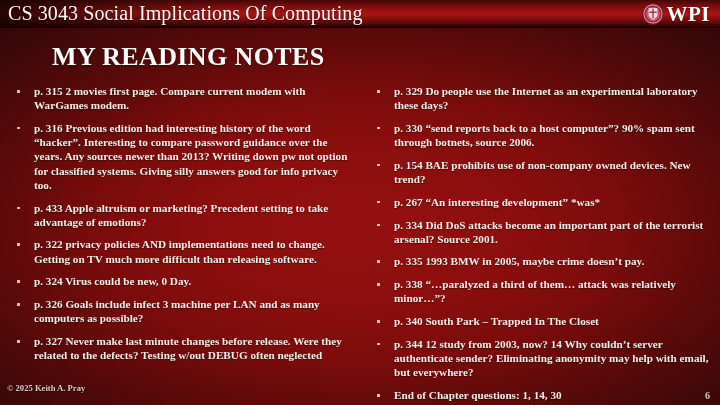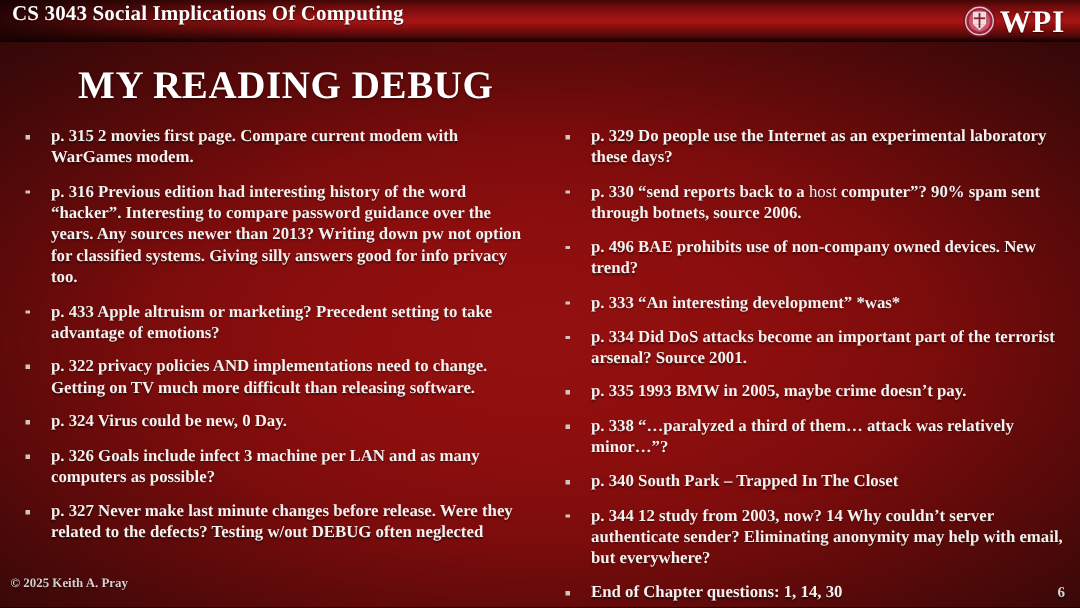--- a/index.html
+++ b/index.html
@@ -48,22 +48,22 @@
     position: absolute;
     left: 0; top: 0;
     width: 230px; height: 100%;
     background: linear-gradient(to right, rgba(20,2,2,0.85) 0%, rgba(20,2,2,0.30) 55%, rgba(20,2,2,0) 100%);
     pointer-events: none;
   }
   #header-title {
     position: absolute;
     left: 8px;
     top: 2px;
-    font-size: 14px;
-    font-weight: bold;
+    font-size: 20px;
+    font-weight: normal;
     color: #fdfdfd;
     letter-spacing: 0.1px;
     white-space: nowrap;
     text-shadow: 0 1px 1px rgba(0,0,0,0.6);
   }
 
   
   #wpi-logo {
     position: absolute;
     right: 10px;
@@ -118,21 +118,21 @@
   }
   .bullet::before {
     content: "";
     position: absolute;
     left: 5px;
     top: 6px;
     width: 2.5px;
     height: 2.5px;
     background: #cfc6c2;
   }
-  .bullet b { font-weight: normal; }
+  .bullet b { font-weight: bold; }
 
   
   #footer-copyright {
     position: absolute;
     left: 7px;
     bottom: 12px;
     font-size: 8.6px;
     font-weight: bold;
     color: #d8cfcb;
     text-shadow: 0 1px 1px rgba(0,0,0,0.6);
@@ -163,37 +163,37 @@
         <rect x="6.6" y="4.9" width="8.8" height="8.2" rx="0.5" fill="#f2dde2"></rect>
         <path d="M6.6 13.1 L11 17.2 L15.4 13.1 Z" fill="#f2dde2"></path>
         <rect x="10.4" y="5.6" width="1.2" height="10.0" fill="#8e1f31"></rect>
         <rect x="7.2" y="8.6" width="7.6" height="1.2" fill="#8e1f31"></rect>
         <circle cx="11" cy="11" r="10.4" fill="none" stroke="#6d1624" stroke-width="1"></circle>
       </svg>
       <span id="wpi-wordmark">WPI</span>
     </div>
   </div>
 
-  <div id="slide-title">MY READING DEBUG</div>
+  <div id="slide-title">MY READING NOTES</div>
 
   <div class="column" id="col-left">
     <div class="bullet">p. 315 2 movies first page. Compare current modem with WarGames modem.</div>
     <div class="bullet">p. 316 Previous edition had interesting history of the word “hacker”. Interesting to compare password guidance over the years. Any sources newer than 2013? Writing down pw not option for classified systems. Giving silly answers good for info privacy too.</div>
     <div class="bullet">p. 433 Apple altruism or marketing? Precedent setting to take advantage of emotions?</div>
     <div class="bullet">p. 322 privacy policies AND implementations need to change. Getting on TV much more difficult than releasing software.</div>
     <div class="bullet">p. 324 Virus could be new, 0 Day.</div>
     <div class="bullet">p. 326 Goals include infect 3 machine per LAN and as many computers as possible?</div>
     <div class="bullet">p. 327 Never make last minute changes before release. Were they related to the defects? Testing w/out DEBUG often neglected</div>
   </div>
 
   <div class="column" id="col-right">
     <div class="bullet">p. 329 Do people use the Internet as an experimental laboratory these days?</div>
     <div class="bullet">p. 330 “send reports back to a <b>host</b> computer”? 90% spam sent through botnets, source 2006.</div>
-    <div class="bullet">p. 496 BAE prohibits use of non-company owned devices. New trend?</div>
-    <div class="bullet">p. 333 “An interesting development” *was*</div>
+    <div class="bullet">p. 154 BAE prohibits use of non-company owned devices. New trend?</div>
+    <div class="bullet">p. 267 “An interesting development” *was*</div>
     <div class="bullet">p. 334 Did DoS attacks become an important  part of the terrorist arsenal? Source 2001.</div>
     <div class="bullet">p. 335 1993 BMW in 2005, maybe crime doesn’t pay.</div>
     <div class="bullet">p. 338 “…paralyzed a third of them… attack was relatively minor…”?</div>
     <div class="bullet">p. 340 South Park – Trapped In The Closet</div>
     <div class="bullet">p. 344 12 study from 2003, now? 14 Why couldn’t server authenticate sender? Eliminating anonymity may help with email, but everywhere?</div>
     <div class="bullet">End of Chapter questions: 1, 14, 30</div>
   </div>
 
   <div id="footer-copyright">© 2025 Keith A. Pray</div>
   <div id="footer-pagenum">6</div>

